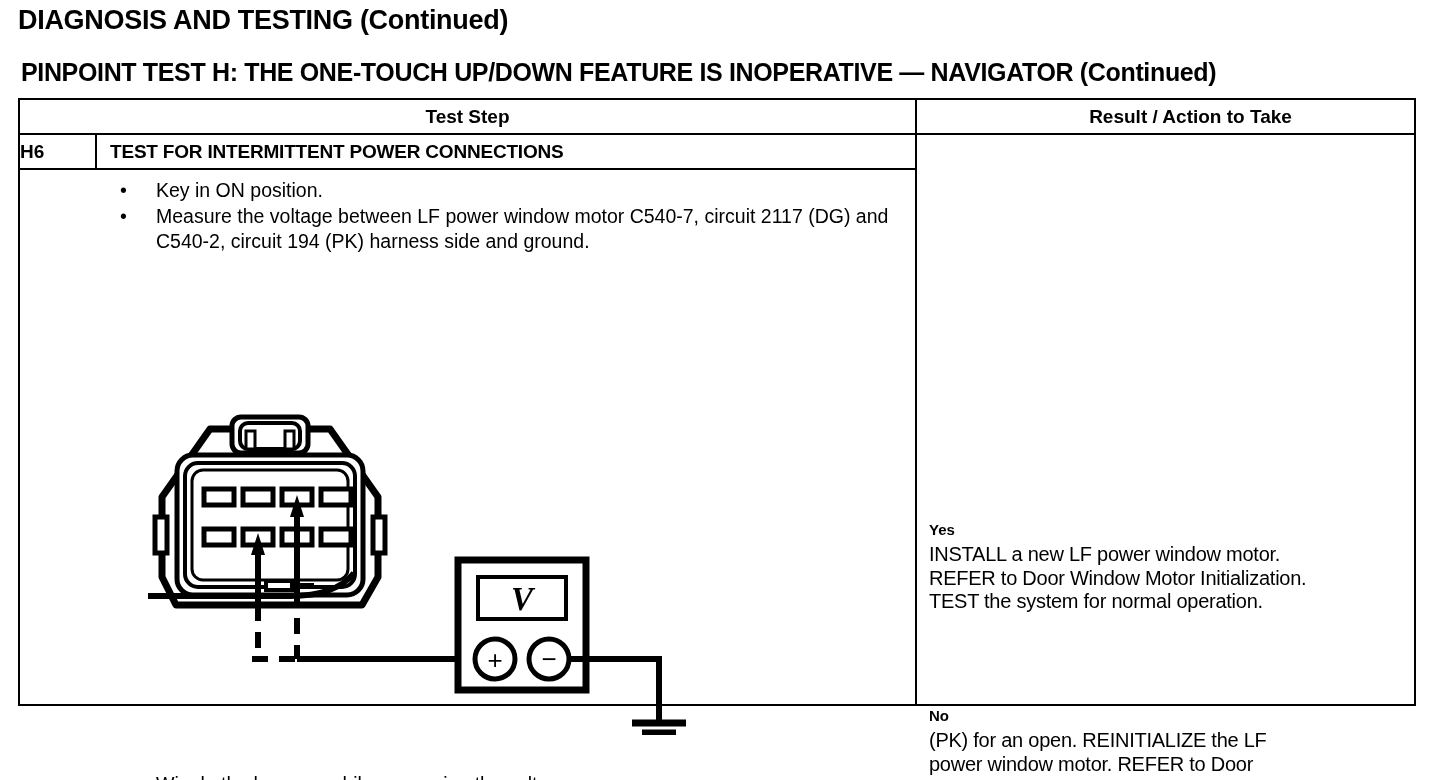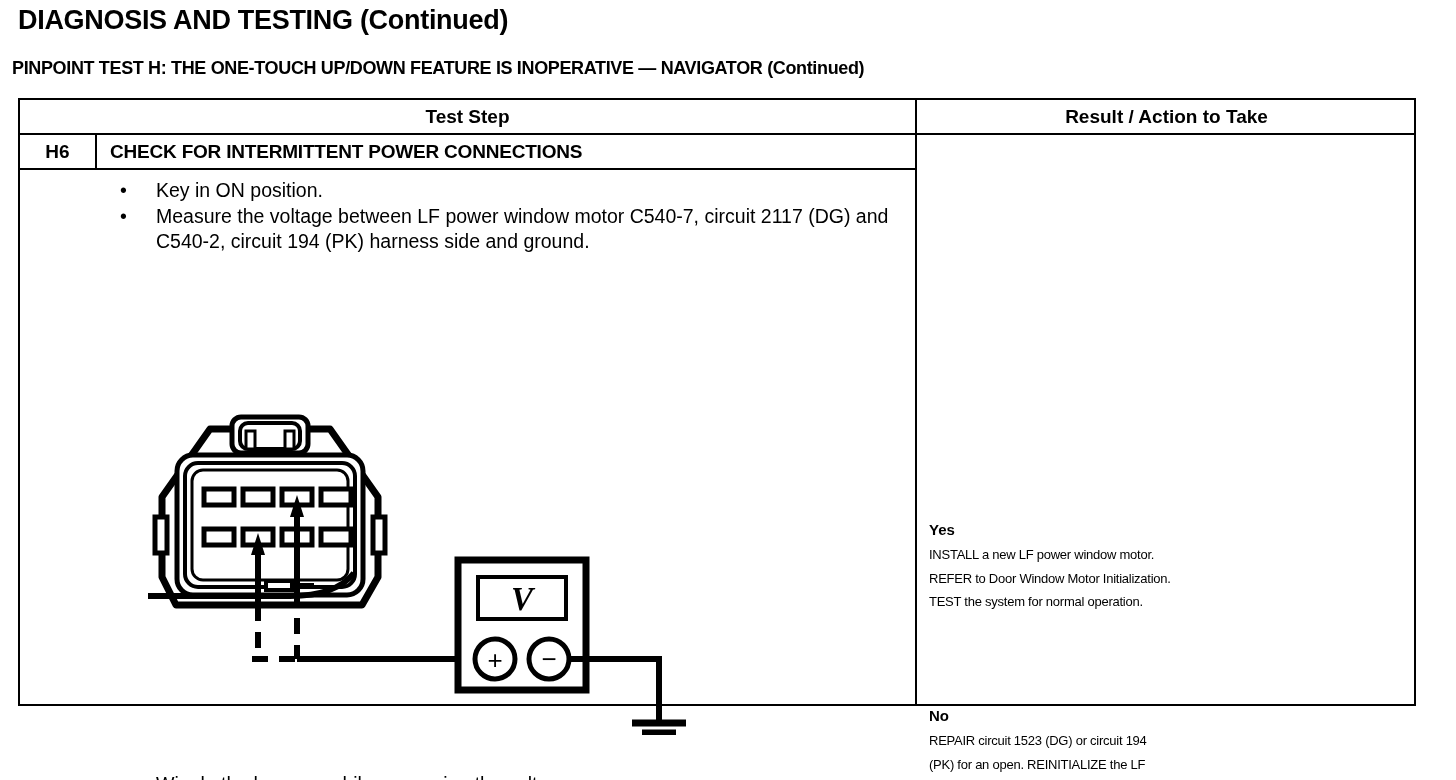--- a/index.html
+++ b/index.html
@@ -28,23 +28,23 @@
     position: absolute;
     left: 18px;
     top: 5px;
     font-size: 27px;
     font-weight: bold;
     letter-spacing: -0.3px;
     white-space: nowrap;
   }
   .doc-subtitle {
     position: absolute;
-    left: 12px;
+    left: 21px;
     top: 58px;
-    font-size: 18px;
+    font-size: 25px;
     font-weight: bold;
     letter-spacing: -0.35px;
     white-space: nowrap;
   }
 
   
   .test-table {
     position: absolute;
     left: 18px;
     top: 98px;
@@ -83,21 +83,21 @@
     position: absolute;
     top: 0;
     height: 33px;
     line-height: 33px;
     text-align: center;
     font-size: 19px;
     font-weight: bold;
     white-space: nowrap;
   }
   .header-cell.left  { left: 0;     width: 895px; }
-  .header-cell.right { left: 897px; width: 499px; }
+  .header-cell.right { left: 897px; width: 499px; padding-left: 24px; }
 
   
   .step-row {
     position: absolute;
     left: 0;
     top: 35px;
     width: 895px;
     height: 33px;
   }
   .step-row-rule {
@@ -108,21 +108,21 @@
     height: 2px;
     background: #000;
   }
   .step-id {
     position: absolute;
     left: 0;
     top: 0;
     width: 75px;
     height: 33px;
     line-height: 33px;
-    text-align: center;
+    text-align: left;
     font-size: 19px;
     font-weight: bold;
   }
   .step-id-divider {
     position: absolute;
     left: 75px;
     top: 0;
     width: 2px;
     height: 33px;
     background: #000;
@@ -196,21 +196,21 @@
   .result-block.yes { top: 382px; }
   .result-block.no  { top: 568px; }
 
   .result-label {
     font-size: 15px;
     font-weight: bold;
     line-height: 25px;
     margin-bottom: 1px;
   }
   .result-text {
-    font-size: 13px;
+    font-size: 20px;
     line-height: 23.5px;
     letter-spacing: -0.25px;
   }
   .result-text .ln { display: block; white-space: nowrap; }
 </style>
 </head>
 <body>
 
 <div class="page">
 
@@ -224,21 +224,21 @@
 
     <div class="header-row">
       <div class="header-cell left">Test Step</div>
       <div class="header-cell right">Result / Action to Take</div>
     </div>
     <div class="header-rule"></div>
 
     <div class="step-row">
       <div class="step-id">H6</div>
       <div class="step-id-divider"></div>
-      <div class="step-title">CHECK FOR INTERMITTENT POWER CONNECTIONS</div>
+      <div class="step-title">TEST FOR INTERMITTENT POWER CONNECTIONS</div>
       <div class="step-row-rule"></div>
     </div>
 
     <div class="step-body">
 
       <div class="bullet-list top">
         <div class="bullet-item">
           <span class="dot">•</span>
           <span>Key in ON position.</span>
         </div>
@@ -337,21 +337,20 @@
         <div class="result-text">
           <span class="ln">INSTALL a new LF power window motor.</span>
           <span class="ln">REFER to Door Window Motor Initialization.</span>
           <span class="ln">TEST the system for normal operation.</span>
         </div>
       </div>
 
       <div class="result-block no">
         <div class="result-label">No</div>
         <div class="result-text">
-          <span class="ln">REPAIR circuit 1523 (DG) or circuit 194</span>
           <span class="ln">(PK) for an open. REINITIALIZE the LF</span>
           <span class="ln">power window motor. REFER to Door</span>
 
         </div>
       </div>
 
     </div>
 
   </div>
 </div>

